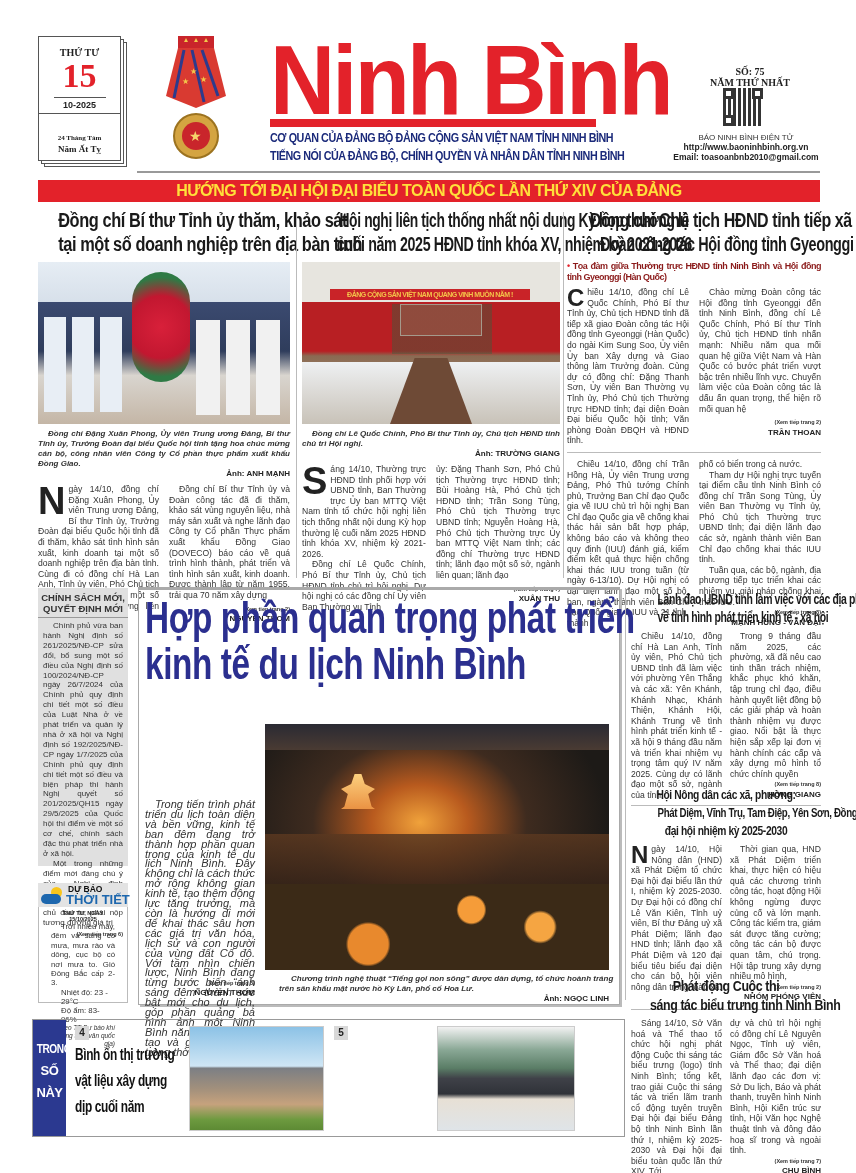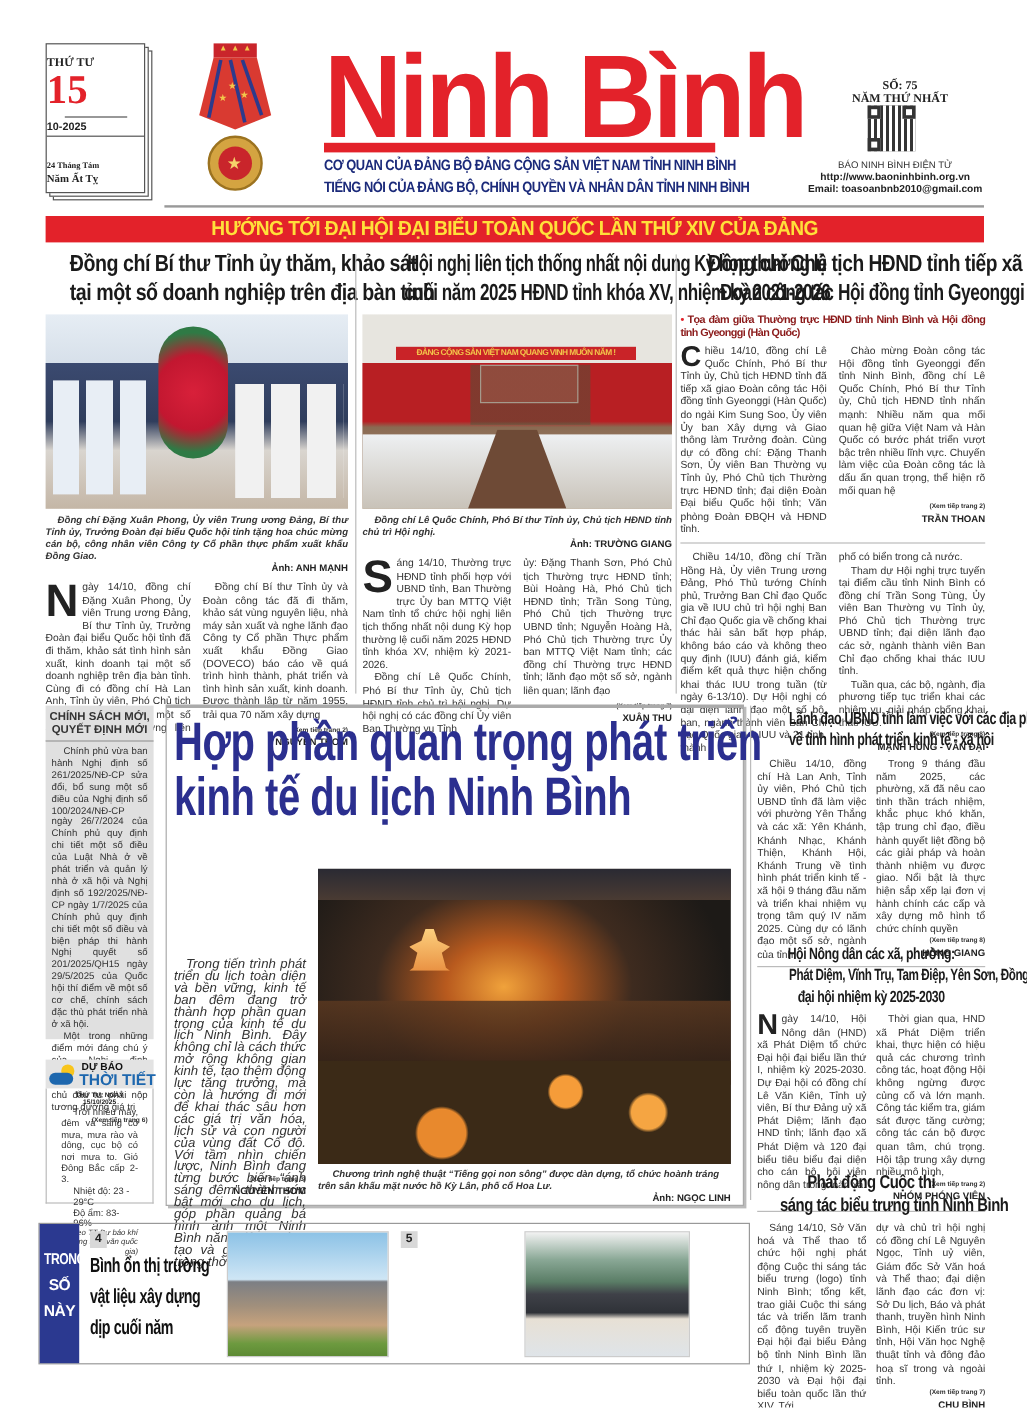--- a/index.html
+++ b/index.html
@@ -19,21 +19,21 @@
 .cols2>div{flex:1}
 .vline{background:#bbb;width:1px}
 .hline{background:#bbb;height:1px}
 </style>
 </head>
 <body>
 
 <div class="abs" style="left:38px;top:36px;width:83px;height:125px;">
   <div class="abs" style="left:6px;top:6px;width:83px;height:125px;border:1px solid #555;background:#fff"></div>
   <div class="abs" style="left:3px;top:3px;width:83px;height:125px;border:1px solid #555;background:#fff"></div>
-  <div class="abs serif" style="left:0;top:0;width:83px;height:125px;border:1px solid #555;background:#fff;">
+  <div class="abs serif" style="left:0;top:0;width:83px;height:125px;border:1px solid #555;background:#fff;text-align:center">
     <div style="font-size:10px;font-weight:bold;margin-top:10px">THỨ TƯ</div>
     <div style="font-size:34px;font-weight:bold;color:#e3222a;line-height:36px">15</div>
     <div style="width:52px;height:1px;background:#555;margin:3px auto 2px"></div>
     <div style="font-family:'Liberation Sans',sans-serif;font-size:9px;font-weight:bold;margin-bottom:3px">10-2025</div>
     <div style="border-top:1px solid #555;padding-top:20px">
       <div style="font-size:7px;font-weight:bold">24 Tháng Tám</div>
       <div style="font-size:9px;font-weight:bold;margin-top:2px">Năm Ất Tỵ</div>
     </div>
   </div>
 </div>
@@ -209,21 +209,21 @@
     <p>Trong tiến trình phát triển du lịch toàn diện và bền vững, kinh tế ban đêm đang trở thành hợp phần quan trọng của kinh tế du lịch Ninh Bình. Đây không chỉ là cách thức mở rộng không gian kinh tế, tạo thêm động lực tăng trưởng, mà còn là hướng đi mới để khai thác sâu hơn các giá trị văn hóa, lịch sử và con người của vùng đất Cố đô. Với tầm nhìn chiến lược, Ninh Bình đang từng bước biến “ánh sáng đêm” thành sức bật mới cho du lịch, góp phần quảng bá hình ảnh một Ninh Bình năng động, sáng tạo và giàu bản sắc trong thời kỳ hội nhập.</p>
   </div>
   <div class="more" style="position:absolute;left:6px;top:390px;width:110px">(Xem tiếp trang 3)</div>
   <div class="by" style="position:absolute;left:6px;top:398px;width:110px">NGUYỄN THƠM</div>
   <div style="position:absolute;left:126px;top:134px;width:344px;height:246px;background:radial-gradient(ellipse at 45% 40%,#f0a23b 0,#b85a1e 18%,#3e2b1f 40%,#1d1a17 70%);overflow:hidden">
     <div style="position:absolute;left:0;top:0;width:344px;height:26px;background:linear-gradient(180deg,#2a2a33,#4a3b33)"></div>
     <div style="position:absolute;left:76px;top:50px;width:34px;height:50px;background:linear-gradient(180deg,#fcd07e,#e2782a);clip-path:polygon(40% 0,60% 0,70% 20%,100% 30%,80% 40%,90% 65%,100% 70%,0 70%,10% 65%,20% 40%,0 30%,30% 20%)"></div>
     <div style="position:absolute;left:0;top:110px;width:344px;height:70px;background:linear-gradient(180deg,#5a3820,#2b1d16);opacity:.85"></div>
     <div style="position:absolute;left:0;top:160px;width:344px;height:86px;background:radial-gradient(circle at 60% 30%,#f59c39 0 6%,transparent 7%),radial-gradient(circle at 80% 50%,#f5a542 0 5%,transparent 6%),radial-gradient(circle at 30% 70%,#e8892d 0 8%,transparent 9%),#3b2a17"></div>
   </div>
-  <div class="cap" style="position:absolute;left:126px;top:384px;width:344px;text-indent:12px">Chương trình nghệ thuật “Tiếng gọi non sông” được dàn dựng, tổ chức hoành tráng trên sân khấu mặt nước hồ Kỳ Lân, phố cổ Hoa Lư.</div>
+  <div class="cap" style="position:absolute;left:140px;top:384px;width:344px;text-indent:12px">Chương trình nghệ thuật “Tiếng gọi non sông” được dàn dựng, tổ chức hoành tráng trên sân khấu mặt nước hồ Kỳ Lân, phố cổ Hoa Lư.</div>
   <div class="credit" style="position:absolute;left:126px;top:404px;width:344px">Ảnh: NGỌC LINH</div>
 </div>
 
 <div class="abs vline" style="left:625px;top:588px;height:412px"></div>
 
 <div class="abs" style="left:631px;top:590px;width:190px;">
   <div class="head cond" style="font-size:14.5px;line-height:18px;white-space:nowrap">
     <div style="transform:scaleX(0.72)">Lãnh đạo UBND tỉnh làm việc với các địa phương</div>
     <div style="transform:scaleX(0.72)">về tình hình phát triển kinh tế - xã hội</div>
   </div>

